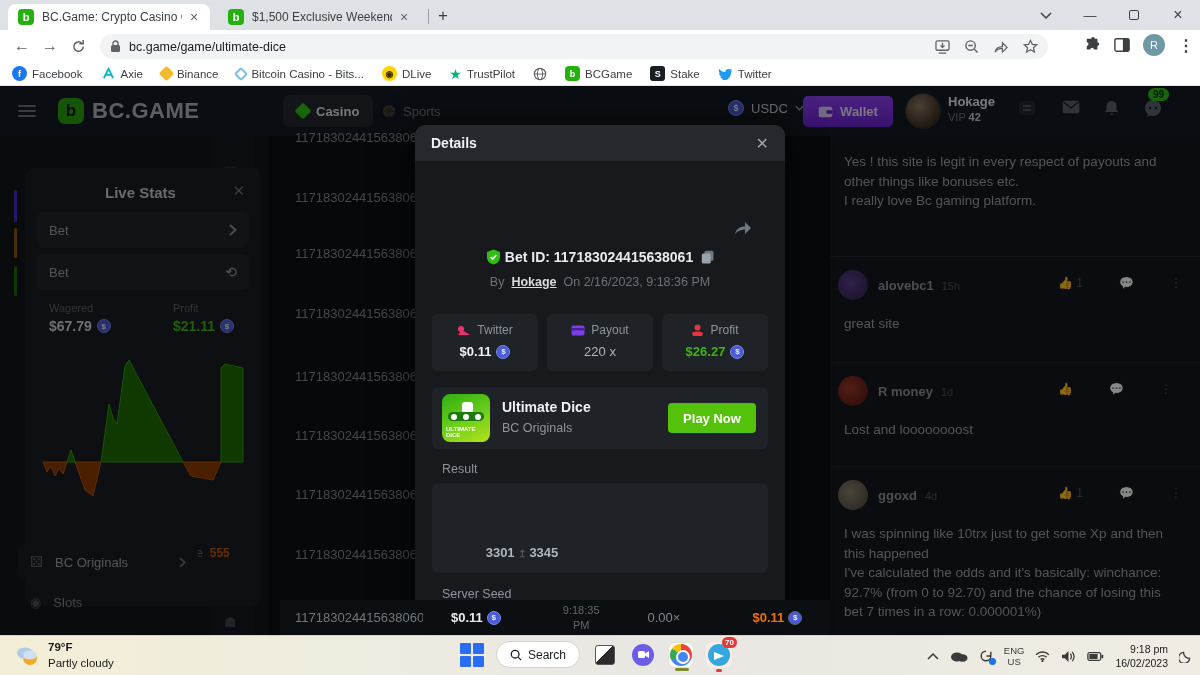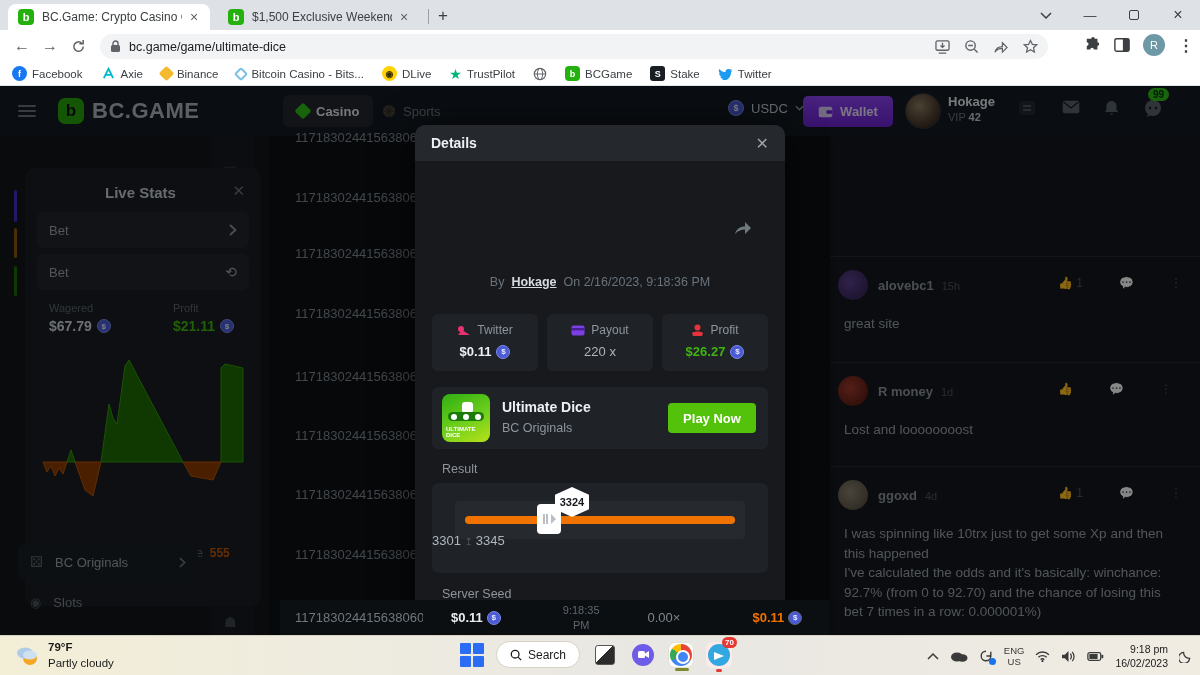--- a/index.html
+++ b/index.html
@@ -113,21 +113,21 @@
   #playnow { position:absolute; right:12px; top:16px; width:88px; height:30px; background:#54c20a; border-radius:4px; color:#fff; font-weight:bold; font-size:13px; display:flex; align-items:center; justify-content:center; }
   .section-lbl { position:absolute; left:27px; color:#8d959d; font-size:12.5px; }
   #resultpanel { position:absolute; left:17px; top:322px; width:336px; height:90px; background:#1f2227; border-radius:6px; }
   #sliderbox { position:absolute; left:23px; top:18px; width:290px; height:38px; background:#262a2f; border-radius:4px; }
   #track { position:absolute; left:10px; top:15px; width:270px; height:8px; background:#f07300; border-radius:4px; }
   #handle { position:absolute; left:82px; top:3px; width:24px; height:30px; background:#fff; border-radius:4px; display:flex; align-items:center; justify-content:center; }
   #handle .bars { display:flex; align-items:center; gap:1.5px; }
   #handle .bar { width:2px; height:10px; background:#b9bfc5; }
   #handle .tri { width:0; height:0; border-left:5px solid #b9bfc5; border-top:5px solid transparent; border-bottom:5px solid transparent; margin-left:1px; }
   #hexbadge { position:absolute; left:100px; top:-14px; width:34px; height:30px; background:#fff; clip-path:polygon(50% 0,100% 26%,100% 74%,50% 100%,0 74%,0 26%); display:flex; align-items:center; justify-content:center; color:#17191d; font-weight:bold; font-size:11px; z-index:2; }
-  #range-lbls { position:absolute; left:0; top:50px; width:180px; text-align:left; color:#aeb6bd; font-size:13px; }
+  #range-lbls { position:absolute; left:0; top:62px; width:180px; text-align:center; color:#aeb6bd; font-size:13px;font-weight:bold; }
   #seedbox { position:absolute; left:17px; top:444px; width:336px; height:40px; background:#1e2126; border:1px solid #2a2e34; border-radius:6px; color:#3d444b; font-size:12px; display:flex; align-items:center; justify-content:center; }
 
   
   #taskbar { position:absolute; left:0; top:635px; width:1200px; height:40px; background:linear-gradient(90deg,#f3eed6 0%,#efecdf 25%,#e9e7e3 55%,#f0ece2 100%); border-top:1px solid #d8d4c4; }
   .tb-weather { position:absolute; left:14px; top:4px; display:flex; align-items:center; gap:8px; }
   .wtemp { font-size:11.5px; color:#1b1b1b; line-height:1.35; }
   .tb-center { position:absolute; left:460px; top:5px; display:flex; align-items:center; gap:12px; }
   .win-logo { width:24px; height:24px; display:grid; grid-template-columns:11px 11px; grid-template-rows:11px 11px; gap:2px; }
   .win-logo div { background:#2a6df4; border-radius:1px; }
   .search-pill { width:84px; height:27px; background:#fff; border:1px solid #d6d2c6; border-radius:14px; display:flex; align-items:center; justify-content:center; gap:6px; font-size:12px; color:#1b1b1b; }
@@ -422,20 +422,22 @@
     <div class="bet-id" style="top:44px;">117183024415638068</div>
     <div class="bet-id" style="top:104px;">117183024415638067</div>
     <div class="bet-id" style="top:160px;">117183024415638066</div>
     <div class="bet-id" style="top:220px;">117183024415638065</div>
     <div class="bet-id" style="top:283px;">117183024415638064</div>
     <div class="bet-id" style="top:342px;">117183024415638063</div>
     <div class="bet-id" style="top:401px;">117183024415638062</div>
     <div class="bet-id" style="top:461px;">117183024415638061</div>
 
     <div id="chat">
+      <div class="abs chat-text" style="left:14px; top:16px; width:330px;">Yes ! this site is legit in every respect of payouts and other things like bonuses etc.
+I really love Bc gaming platform.</div>
       <div class="chat-div" style="top:120px;"></div>
       <div class="abs" style="top:132px; width:370px; height:90px;">
         <span class="chat-avatar" style="top:2px; background:radial-gradient(circle at 40% 40%, #5b3f8c, #2c1f4a);"></span>
         <span class="abs" style="left:48px; top:8px;"><span class="chat-user">alovebc1</span><span class="chat-time">15h</span></span>
         <span class="chat-icons" style="left:228px; top:8px;">
           <span>👍 <span>1</span></span>
           <span>💬</span>
           <span>⋮</span>
         </span>
         <span class="abs chat-text" style="left:14px; top:46px; width:330px;">great site</span>
@@ -473,20 +475,31 @@
       <div id="modal-header">
         <span id="modal-title">Details</span>
         <span id="modal-close">✕</span>
       </div>
       <div id="modal-body">
         <span class="abs" style="right:32px; top:58px;">
           <svg width="20" height="16" viewBox="0 0 20 16">
               <path d="M2 15c1.2-5 5-7.5 10-7.5V3l6 6-6 6v-4.5C8 10.5 4.5 12 2 15z" fill="#6f787f"></path>
             </svg>
         </span>
+        <div class="betid-row">
+          <svg width="15" height="16" viewBox="0 0 15 16" style="display:inline-block; vertical-align:-3px;">
+              <path d="M7.5 0.5L14 3v5c0 4-2.8 6.6-6.5 7.5C3.8 14.6 1 12 1 8V3z" fill="#2fbe14"></path>
+              <path d="M4.6 8l2 2 3.8-4" stroke="#fff" stroke-width="1.6" fill="none"></path>
+            </svg>
+          <span>Bet ID: 117183024415638061</span>
+          <svg width="13" height="14" viewBox="0 0 13 14" style="display:inline-block; vertical-align:-2px; margin-left:4px;">
+              <rect x="3.5" y="0.8" width="9" height="10" rx="1.5" fill="#6f787f"></rect>
+              <rect x="0.8" y="3.4" width="9" height="10" rx="1.5" fill="#9aa3ab"></rect>
+            </svg>
+        </div>
         <div class="byline">
           <span>By</span>&nbsp;&nbsp;<b>Hokage</b>&nbsp;&nbsp;<span>On</span>&nbsp;<span>2/16/2023, 9:18:36 PM</span>
         </div>
 
         <div class="stat-card" style="left:17px;">
           <div class="stat-lbl">
               <svg width="14" height="11" viewBox="0 0 14 11">
                 <circle cx="4" cy="4" r="3" fill="#e9326d"></circle>
                 <path d="M5 5l8 5H1z" fill="#e9326d"></path>
               </svg>
@@ -532,31 +545,20 @@
             <span class="dot" style="left:33px;"></span>
             <span class="lab">ULTIMATE DICE</span>
           </div>
           <span class="game-name">Ultimate Dice</span>
           <span class="game-cat">BC Originals</span>
           <span id="playnow">Play Now</span>
         </div>
 
         <span class="section-lbl" style="top:301px;">Result</span>
         <div id="resultpanel">
-          <div id="sliderbox">
-            <div id="track"></div>
-            <div id="hexbadge">3324</div>
-            <div id="handle">
-              <span class="bars">
-                  <span class="bar"></span>
-                  <span class="bar"></span>
-                  <span class="tri"></span>
-                </span>
-            </div>
-          </div>
           <div id="range-lbls">
             <span>3301</span>
             <span style="color:#4c545b; font-size:10px;"> ↥ </span>
             <span>3345</span>
           </div>
         </div>
 
         <span class="section-lbl" style="top:426px;">Server Seed</span>
         <div id="seedbox">
           <span>The Seed hasn't been revealed yet</span>

